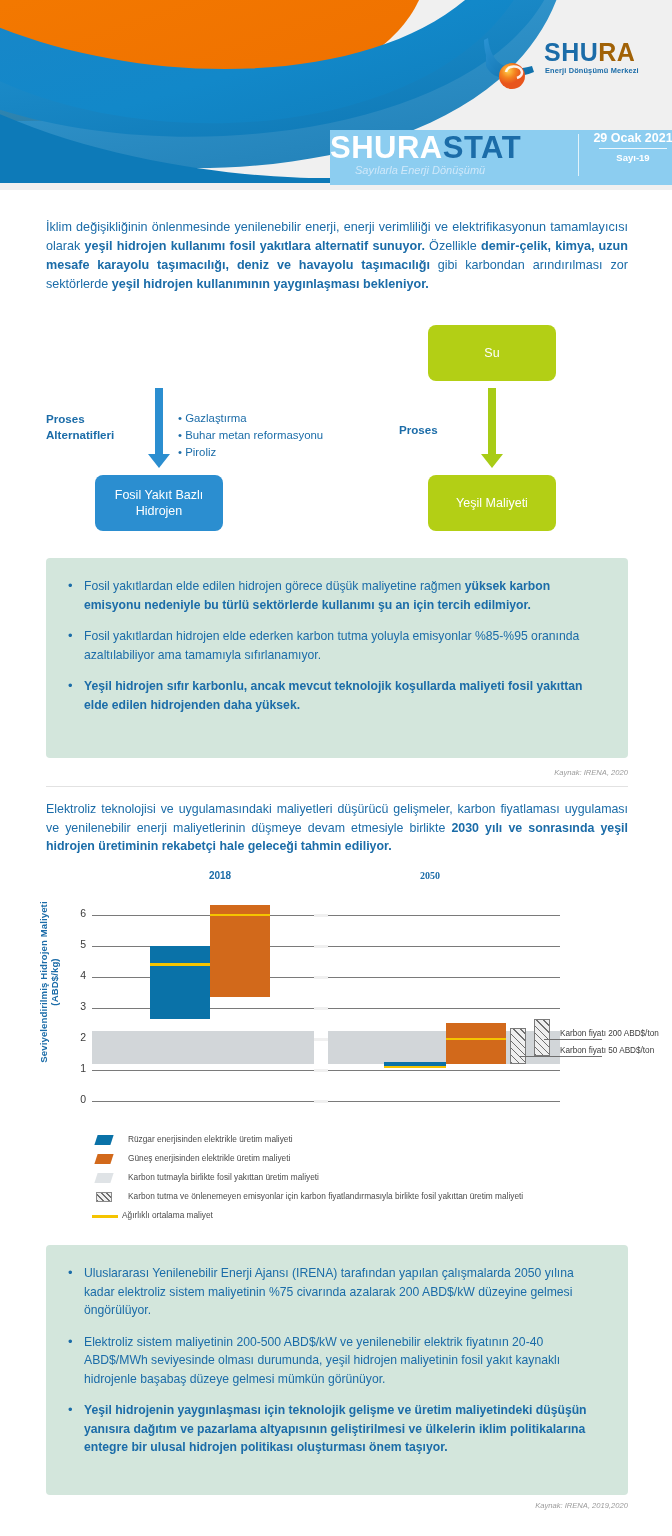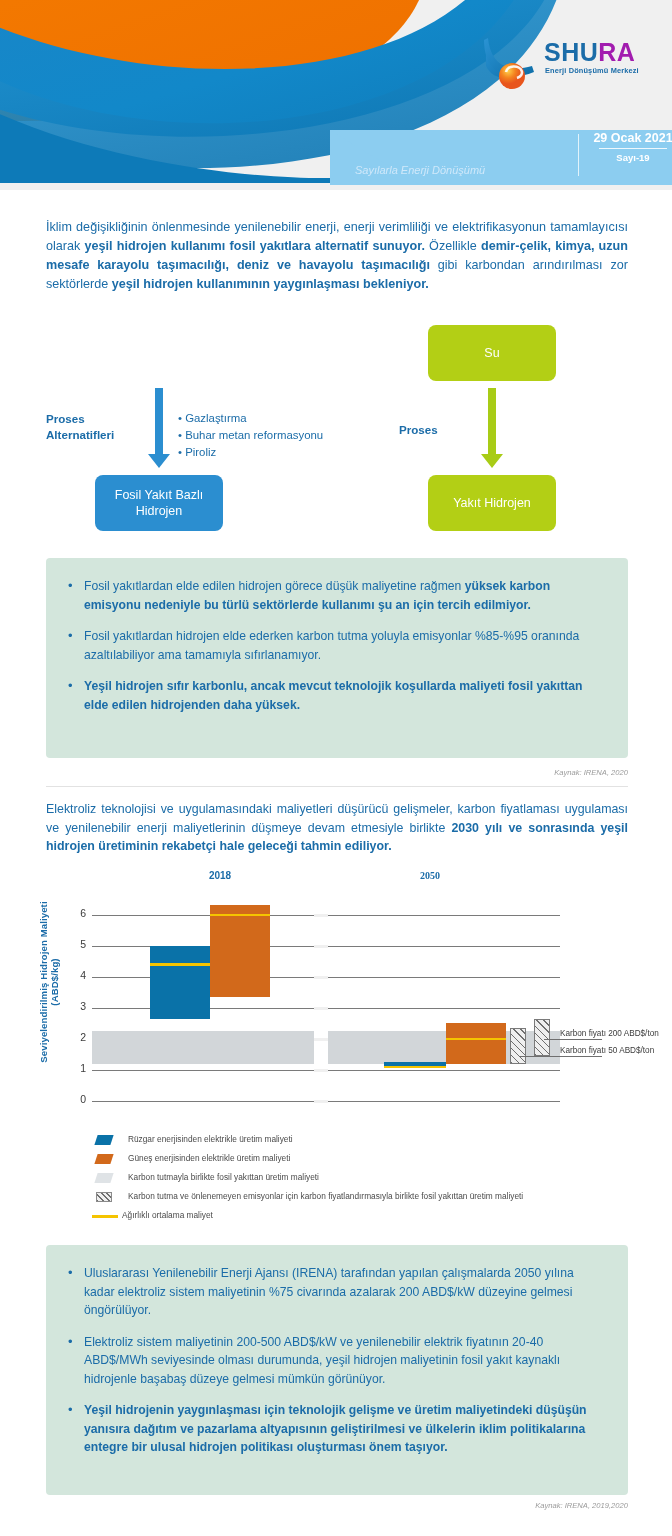--- a/index.html
+++ b/index.html
@@ -12,21 +12,21 @@
     color:#1b6ca8;
   }
 
   
   .header { position:relative; width:672px; height:190px; background:#f0f0f0; overflow:hidden; }
   .hdr-svg { position:absolute; top:0; left:0; }
 
   .logo { position:absolute; right:14px; top:36px; width:176px; height:58px; }
   .logo-text { position:absolute; left:62px; top:2px; font-size:25px; font-weight:bold; letter-spacing:.5px; }
   .logo-shu { color:#1b6ca8; }
-  .logo-ra { color:#a21caf; }
+  .logo-ra { color:#a16207; }
   .logo-sub { position:absolute; left:63px; top:30px; font-size:7.4px; font-weight:bold; color:#1b6ca8; letter-spacing:.15px; }
 
   .title-wrap { position:absolute; left:330px; top:128px; width:342px; height:62px; }
   .shurastat { position:absolute; left:0; top:2px; font-size:31px; font-weight:bold; letter-spacing:.5px; }
   .sh-white { color:#ffffff; }
   .sh-blue  { color:#1b6ca8; }
   .tagline { position:absolute; left:25px; top:36px; font-size:11px; font-style:italic; color:#cfe8fa; }
   .divider-v { position:absolute; left:248px; top:6px; width:1px; height:42px; background:#ffffff; opacity:.75; }
   .date-box { position:absolute; left:262px; top:3px; width:82px; text-align:center; }
   .date-line1 { font-size:12.5px; font-weight:bold; color:#ffffff; }
@@ -187,20 +187,21 @@
       <path d="M4,4 C4,30 20,42 44,36 C30,46 10,44 4,30 Z" fill="url(#swoosh)"></path>
       <path d="M6,2 C8,26 24,38 50,30 L52,36 C22,48 2,34 2,4 Z" fill="url(#swoosh)"></path>
       <circle cx="30" cy="40" r="13" fill="url(#ball)"></circle>
       <path d="M24,36 a8,6 0 1,1 11,6" fill="none" stroke="#ffffff" stroke-width="2.6" opacity="0.9"></path>
     </svg>
     <div class="logo-text"><span class="logo-shu">SHU</span><span class="logo-ra">RA</span></div>
     <div class="logo-sub">Enerji Dönüşümü Merkezi</div>
   </div>
 
   <div class="title-wrap">
+    <div class="shurastat"><span class="sh-white">SHURA</span><span class="sh-blue">STAT</span></div>
     <div class="tagline">Sayılarla Enerji Dönüşümü</div>
     <div class="divider-v"></div>
     <div class="date-box">
       <div class="date-line1">29 Ocak 2021</div>
       <div class="date-rule"></div>
       <div class="date-line2">Sayı-19</div>
     </div>
   </div>
 </div>
 
@@ -235,21 +236,21 @@
   <div class="dbox green box-water">Su</div>
 
   <div class="arrow arrow-green">
     <div class="shaft"></div>
       <div class="head"></div>
   </div>
 
   <div class="proses-label proses-right">Proses</div>
 
 
-  <div class="dbox green box-green-out">Yakıt Hidrojen</div>
+  <div class="dbox green box-green-out">Yeşil Maliyeti</div>
 </div>
 
 <div class="callout callout-1">
   <ul>
     <li><span>Fosil yakıtlardan elde edilen hidrojen görece düşük maliyetine rağmen </span><b>yüksek karbon emisyonu nedeniyle bu türlü sektörlerde kullanımı şu an için tercih edilmiyor.</b></li>
     <li><span>Fosil yakıtlardan hidrojen elde ederken karbon tutma yoluyla emisyonlar %85-%95 oranında azaltılabiliyor ama tamamıyla sıfırlanamıyor.</span></li>
     <li><b>Yeşil hidrojen sıfır karbonlu, ancak mevcut teknolojik koşullarda maliyeti fosil yakıttan elde edilen hidrojenden daha yüksek.</b></li>
   </ul>
 </div>
 <div class="source source-1">Kaynak: IRENA, 2020</div>

